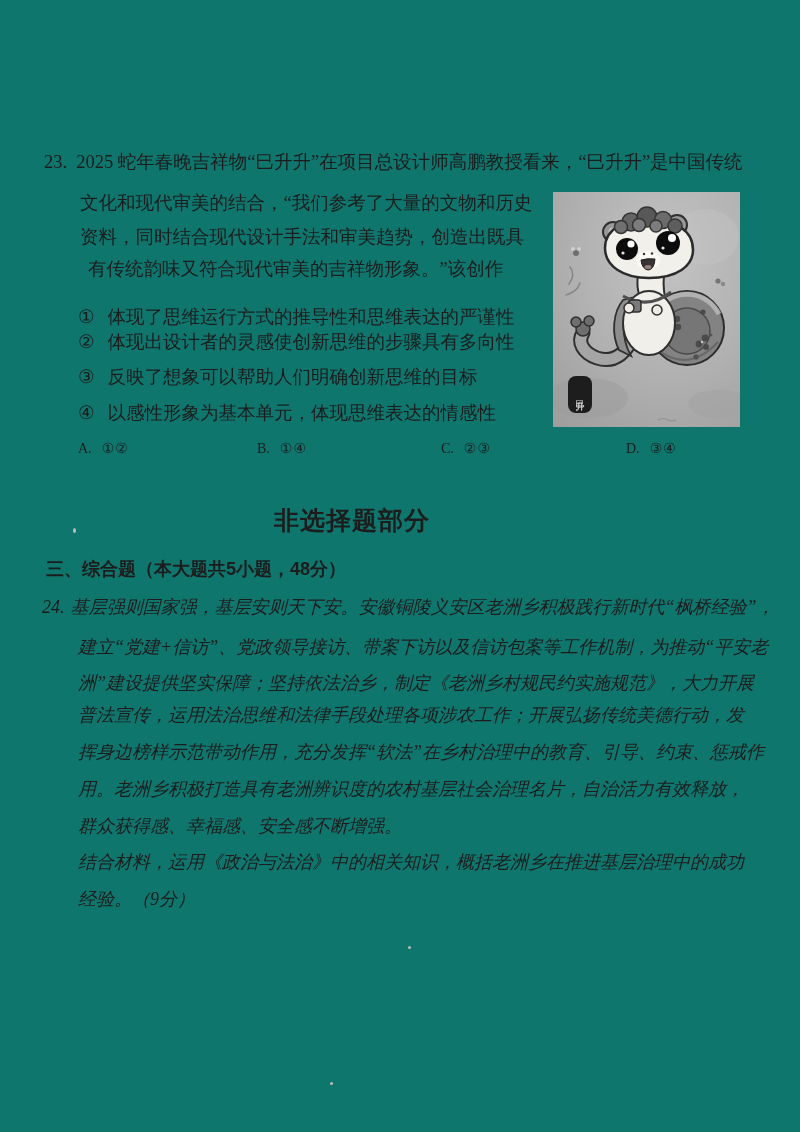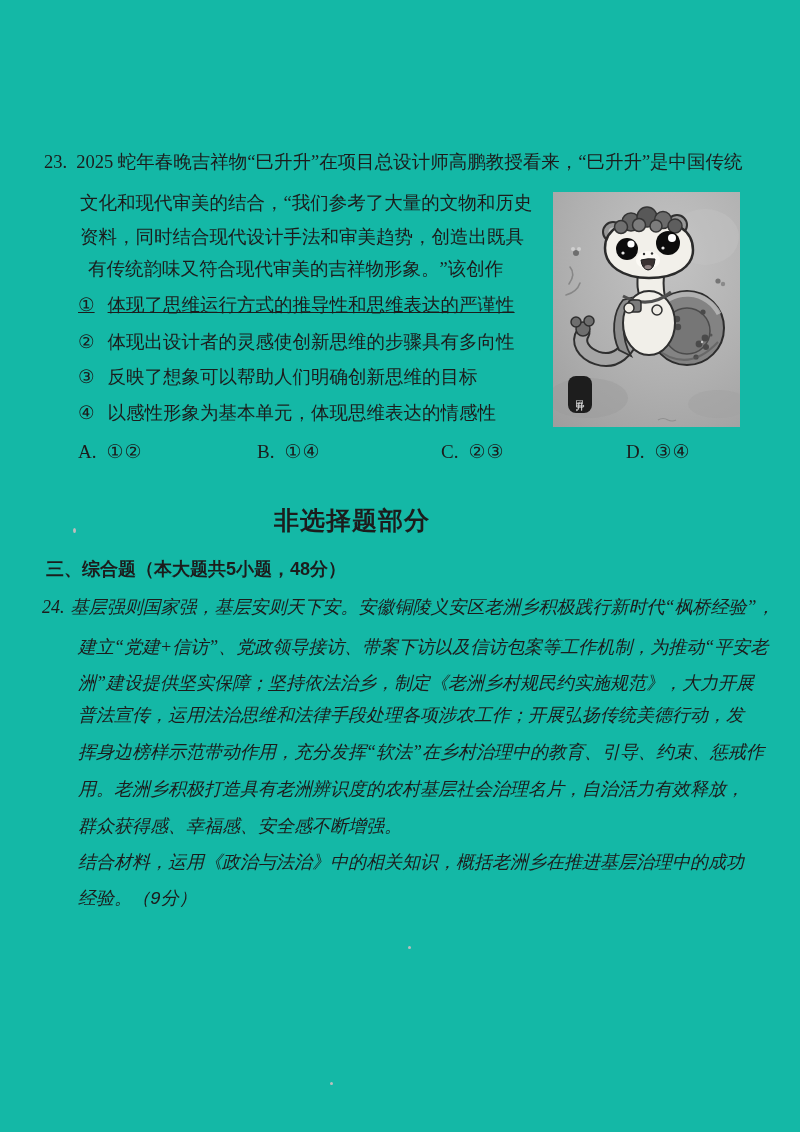--- a/index.html
+++ b/index.html
@@ -1,30 +1,30 @@
 <!DOCTYPE html>
 <html><head>
 <meta charset="utf-8">
 <style>
   html,body{margin:0;padding:0;background:#ffffff;}
   .page{
-    position:relative;width:800px;height:1132px;background:#14b8a6;
+    position:relative;width:800px;height:1132px;background:#0f766e;
     color:#1c1c1c;font-family:"Liberation Serif",serif;overflow:hidden;
   }
   
   .q23-line{position:absolute;white-space:nowrap;font-size:18.5px;line-height:22px;}
   #q23l1{top:151px;left:44px;}
   #q23l2{top:192px;left:80px;}
   #q23l3{top:226px;left:80px;}
   #q23l4{top:258px;left:80px;margin-left:8px;}
   .qnum{margin-right:9px;}
   .opt{position:absolute;left:78px;white-space:nowrap;font-size:18.5px;}
   .opt .mk{margin-right:13px;}
-  #opt1{top:292px;text-decoration:underline;} #opt2{top:329px;} #opt3{top:364px;} #opt4{top:400px;}
-  .choices{position:absolute;top:440px;left:0;width:800px;height:26px;font-size:19px;}
+  #opt1{top:304px;} #opt2{top:329px;} #opt3{top:364px;} #opt4{top:400px;}
+  .choices{position:absolute;top:440px;left:0;width:800px;height:26px;font-size:14px;}
   .choice{position:absolute;white-space:nowrap;}
   #chA{left:78px;} #chB{left:257px;} #chC{left:441px;} #chD{left:626px;text-align:center;}
   .choice .cv{margin-left:10px;letter-spacing:1px;}
   
   .figure{position:absolute;left:553px;top:192px;width:187px;height:235px;}
   .figure svg{display:block;}
   .seal{
     position:absolute;left:15px;top:184px;width:24px;height:37px;
     background:#1d1d1d;border-radius:8px;color:#d8d8d8;
     writing-mode:vertical-rl;text-orientation:upright;
@@ -42,21 +42,21 @@
   }
   
   .q24-line{
     position:absolute;left:78px;white-space:nowrap;
     font-family:"Liberation Serif",serif;font-style:italic;font-size:18px;line-height:22px;
   }
   #q24l0{top:596px;left:42px;}
   #q24l0 .qnum{margin-right:6px;}
   #q24l1{top:636px;} #q24l2{top:672px;} #q24l3{top:704px;}
   #q24l4{top:741px;} #q24l5{top:778px;} #q24l6{top:815px;}
-  #q24l7{top:851px;} #q24l8{top:888px;font-family:Liberation Mono, monospace;}
+  #q24l7{top:851px;} #q24l8{top:888px;}
   
   .speck{position:absolute;background:#bdbdbd;border-radius:50%;}
   #sp1{left:73px;top:528px;width:3px;height:5px;}
   #sp2{left:408px;top:946px;width:3px;height:3px;}
   #sp3{left:330px;top:1082px;width:3px;height:3px;}
 </style>
 </head>
 <body>
 
 <div class="page">

